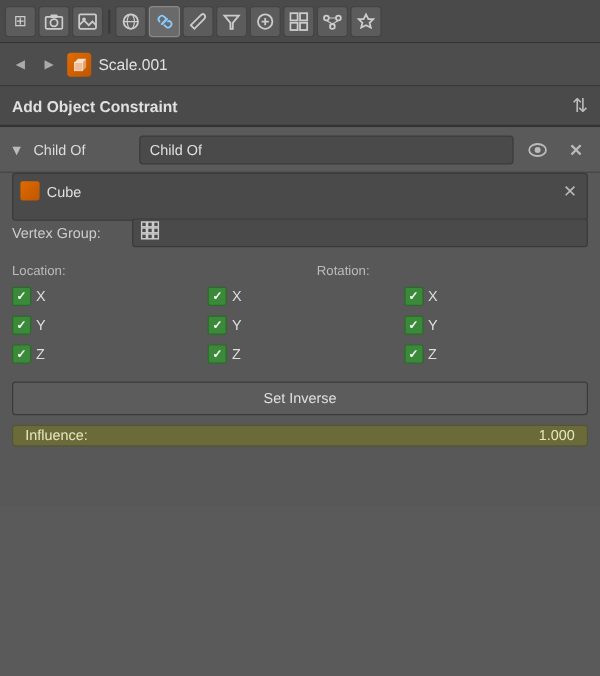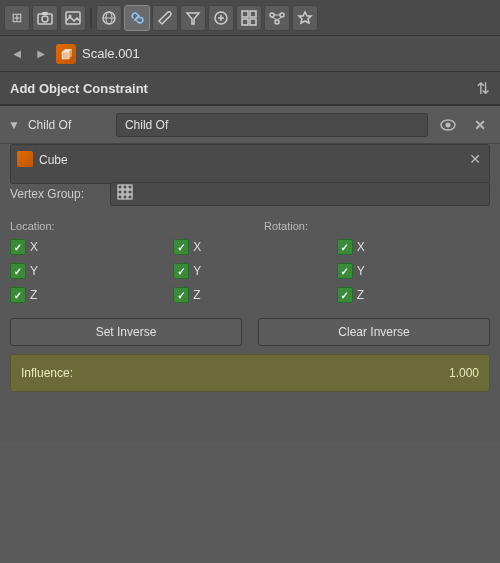--- a/index.html
+++ b/index.html
@@ -254,21 +254,21 @@
       border: 1px solid #3a3a3a;
       border-radius: 3px;
       color: #e0e0e0;
       font-size: 12px;
       cursor: pointer;
       display: flex; align-items: center; justify-content: center;
     }
 
     
     .influence-row {
-      height: 38px;
+      height: 18px;
       background: #6b6b3a;
       border: 1px solid #555533;
       border-radius: 3px;
       margin: 2px 10px 20px;
       display: flex;
       align-items: center;
       padding: 0 10px;
       justify-content: space-between;
     }
     .influence-label {
@@ -475,21 +475,20 @@
         <div class="axis-item">
           <div class="checkbox"></div>
           <span class="axis-label">Z</span>
         </div>
       </div>
     </div>
   </div>
 
   <div class="buttons-row">
     <button class="btn">Set Inverse</button>
-    <button class="btn">Clear Inverse</button>
   </div>
 
   <div class="influence-row">
     <span class="influence-label">Influence:</span>
     <span class="influence-value">1.000</span>
   </div>
 
   <div class="bottom-pad"></div>
 </div>
 

